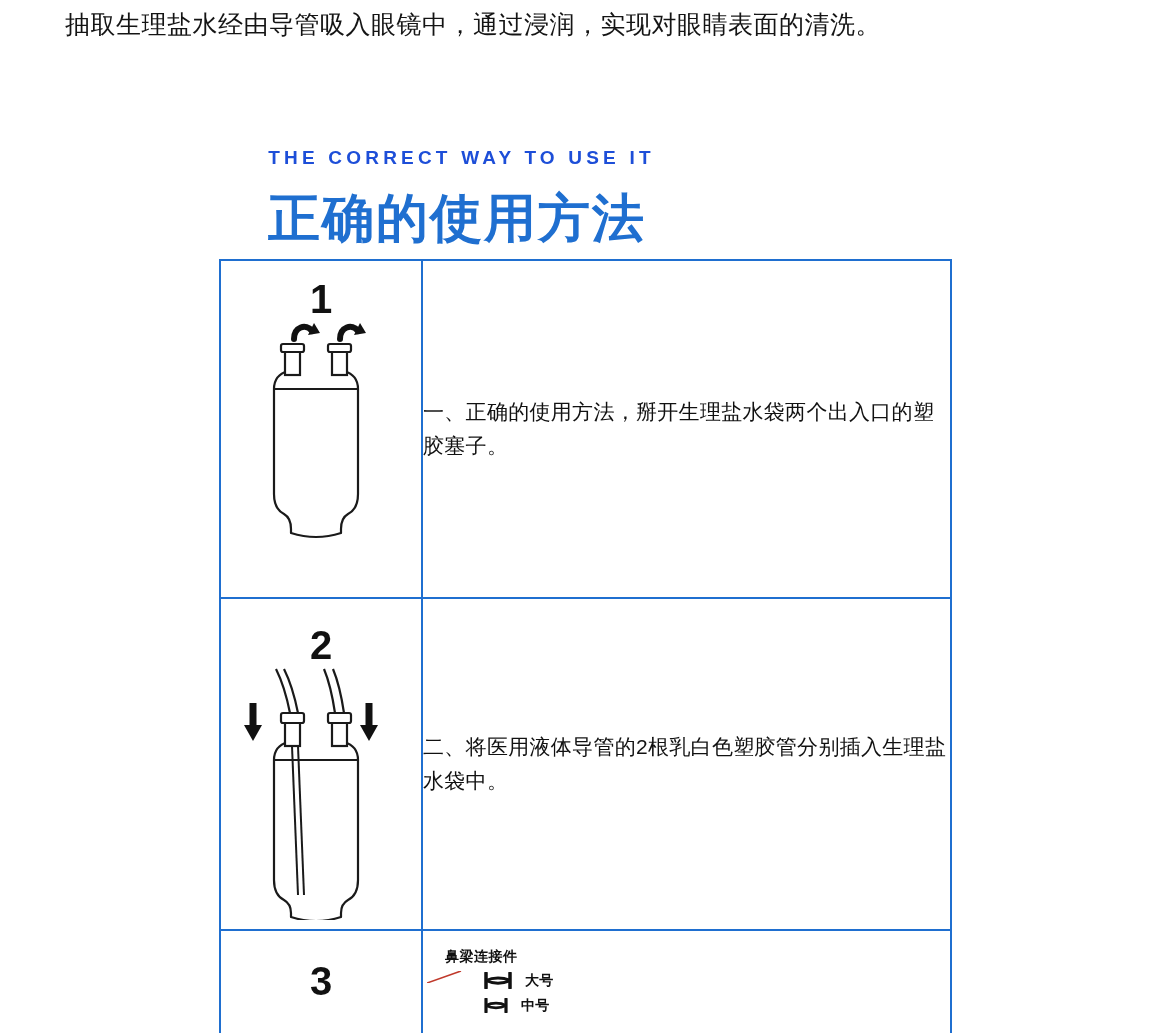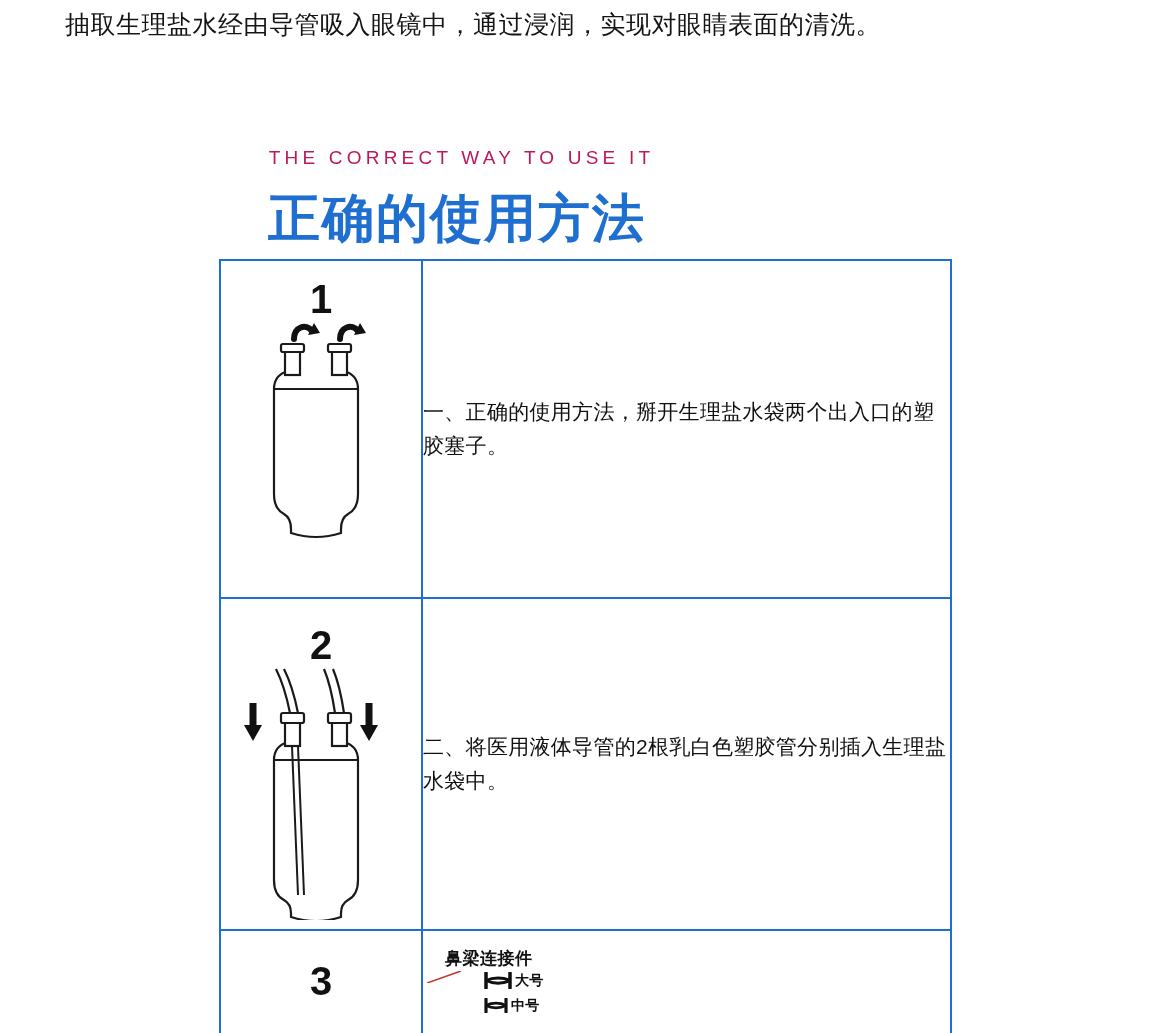--- a/index.html
+++ b/index.html
@@ -30,22 +30,22 @@
 
   
   .heading-en {
     position: absolute;
     top: 147px;
     left: 0;
     width: 923px;
     text-align: center;
     font-size: 19px;
     letter-spacing: 4.2px;
-    color: #be185d;
-    font-weight: 400;
+    color: #1d4ed8;
+    font-weight: 700;
   }
   .heading-cn {
     position: absolute;
     top: 184px;
     left: 0;
     width: 914px;
     text-align: center;
     font-size: 52px;
     font-weight: 700;
     color: #1f6fd0;
@@ -106,29 +106,29 @@
   svg { display: block; }
 
   
   .step3-inner {
     position: relative;
     height: 100%;
     padding: 14px 0 0 22px;
     box-sizing: border-box;
   }
   .lbl-bridge {
-    font-size: 17px;
+    font-size: 14px;
     font-weight: 700;
     color: #111;
     letter-spacing: 0.5px;
   }
   .size-row {
     display: flex;
     align-items: center;
-    gap: 2px;
+    gap: 12px;
     margin-top: 2px;
   }
   .size-label {
     font-size: 14px;
     font-weight: 700;
     color: #111;
   }
   .clip-col {
     position: absolute;
     left: 60px;

